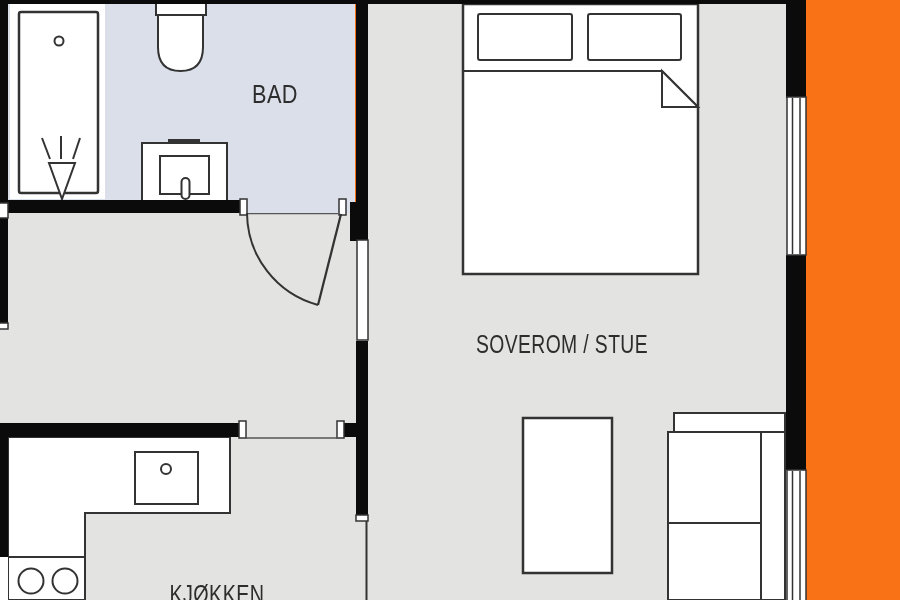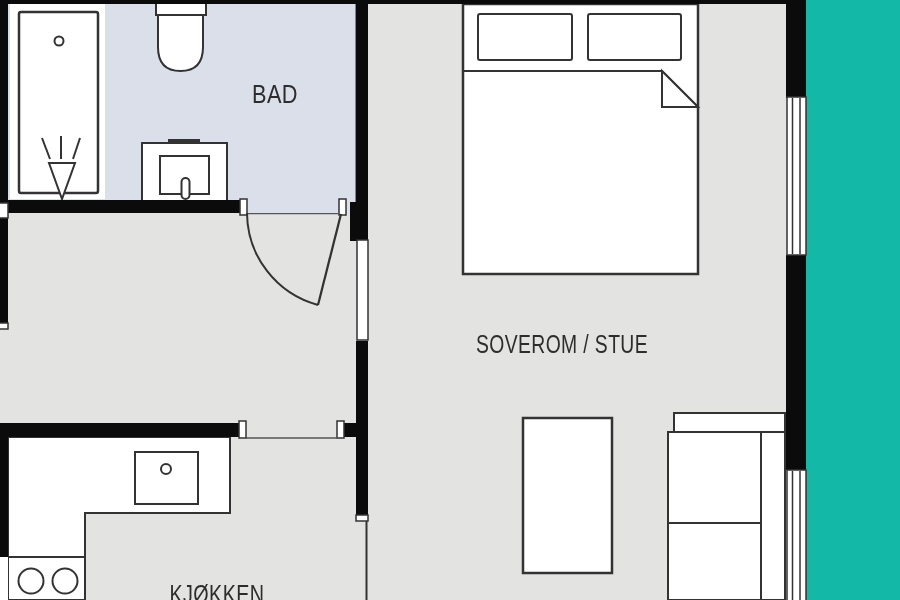--- a/index.html
+++ b/index.html
@@ -1,16 +1,16 @@
 <!DOCTYPE html>
 <html><head>
 <meta charset="utf-8">
 <style>
   html,body{margin:0;padding:0;background:#ffffff;}
-  .stage{position:relative;width:900px;height:600px;overflow:hidden;background:#14b8a6;}
+  .stage{position:relative;width:900px;height:600px;overflow:hidden;background:#f97316;}
   svg{display:block;}
   text.room-label{
     font-family:"Liberation Sans", sans-serif;
     font-weight:500;
     letter-spacing:0.5px;
   }
 </style>
 </head>
 <body>
 

